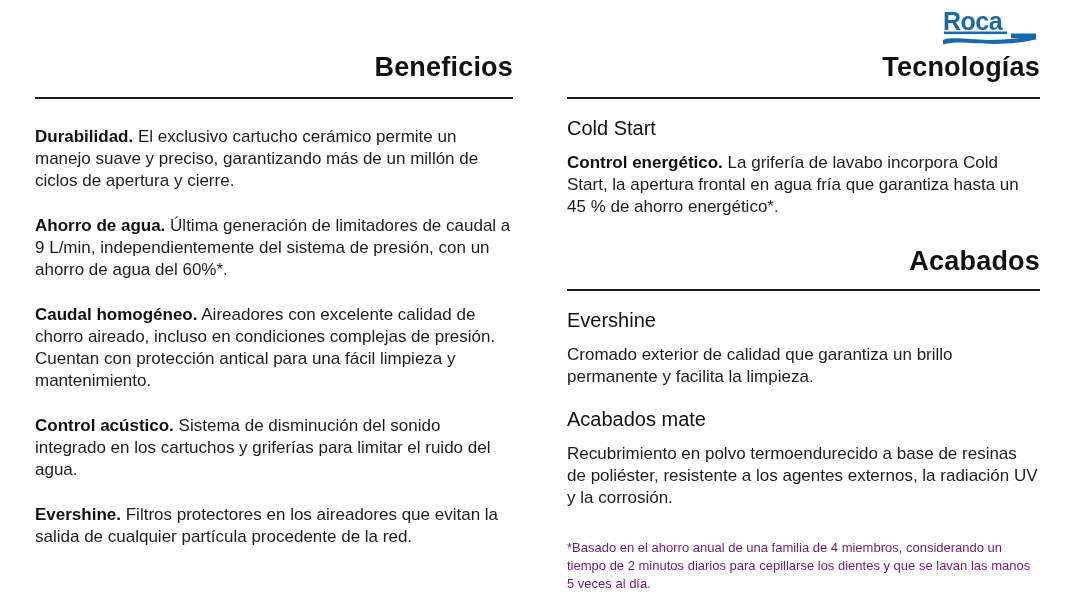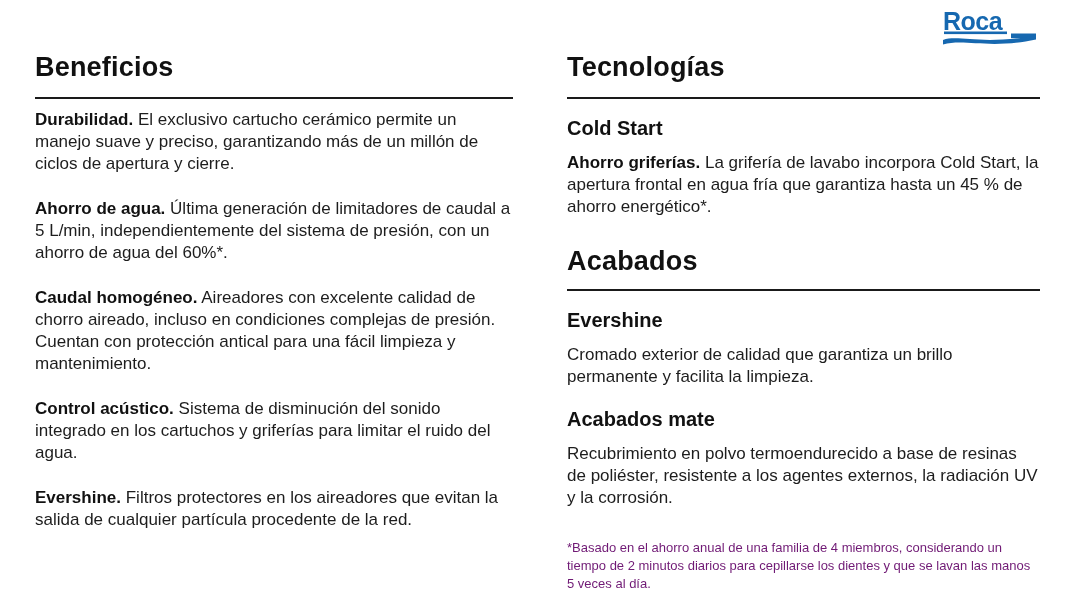--- a/index.html
+++ b/index.html
@@ -28,41 +28,42 @@
   .col-left  { left: 35px;  width: 478px; }
   .col-right { left: 567px; width: 473px; }
 
   h2.section-heading {
     margin: 0;
     font-size: 27px;
     line-height: 31px;
     font-weight: bold;
     letter-spacing: 0.2px;
     color: #111111;
+    text-align: right;
   }
   .rule {
     margin-top: 14px;
     height: 2px;
     background: #1a1a1a;
   }
   h3.sub-heading {
     margin: 18px 0 0 0;
     font-size: 20px;
     line-height: 23px;
-    font-weight: bold;
+    font-weight: normal;
     color: #111111;
   }
   p.body {
     margin: 12px 0 0 0;
     font-size: 17px;
     line-height: 22px;
     color: #1d1d1d;
   }
   .col-left p.body { margin-top: 23px; }
-  .col-left p.body.first { margin-top: 10px; }
+  .col-left p.body.first { margin-top: 27px; }
   p.body b.lead { font-weight: bold; color: #111111; }
 
   h2.section-heading.spaced { margin-top: 28px; }
   .rule.rule-2 { margin-top: 12px; }
   h3.sub-heading.spaced { margin-top: 20px; }
 
   p.footnote {
     margin: 30px 0 0 0;
     font-size: 13px;
     line-height: 18px;
@@ -84,21 +85,21 @@
   <section class="col col-left">
     <h2 class="section-heading">Beneficios</h2>
     <div class="rule"></div>
 
     <p class="body first">
       <b class="lead">Durabilidad.</b>
       <span>El exclusivo cartucho cerámico permite un manejo suave y preciso, garantizando más de un millón de ciclos de apertura y cierre.</span>
     </p>
     <p class="body">
       <b class="lead">Ahorro de agua.</b>
-      <span>Última generación de limitadores de caudal a 5 L/min, independientemente del sistema de presión, con un ahorro de agua del 60%*.</span>
+      <span>Última generación de limitadores de caudal a 9 L/min, independientemente del sistema de presión, con un ahorro de agua del 60%*.</span>
     </p>
     <p class="body">
       <b class="lead">Caudal homogéneo.</b>
       <span>Aireadores con excelente calidad de chorro aireado, incluso en condiciones complejas de presión. Cuentan con protección antical para una fácil limpieza y mantenimiento.</span>
     </p>
     <p class="body">
       <b class="lead">Control acústico.</b>
       <span>Sistema de disminución del sonido integrado en los cartuchos y griferías para limitar el ruido del agua.</span>
     </p>
     <p class="body">
@@ -106,21 +107,21 @@
       <span>Filtros protectores en los aireadores que evitan la salida de cualquier partícula procedente de la red.</span>
     </p>
   </section>
 
   <section class="col col-right">
     <h2 class="section-heading">Tecnologías</h2>
     <div class="rule"></div>
 
     <h3 class="sub-heading">Cold Start</h3>
     <p class="body">
-      <b class="lead">Ahorro griferías.</b>
+      <b class="lead">Control energético.</b>
       <span>La grifería de lavabo incorpora Cold Start, la apertura frontal en agua fría que garantiza hasta un 45 % de ahorro energético*.</span>
     </p>
 
     <h2 class="section-heading spaced">Acabados</h2>
     <div class="rule rule-2"></div>
 
     <h3 class="sub-heading">Evershine</h3>
     <p class="body">Cromado exterior de calidad que garantiza un brillo permanente y facilita la limpieza.</p>
 
     <h3 class="sub-heading spaced">Acabados mate</h3>

